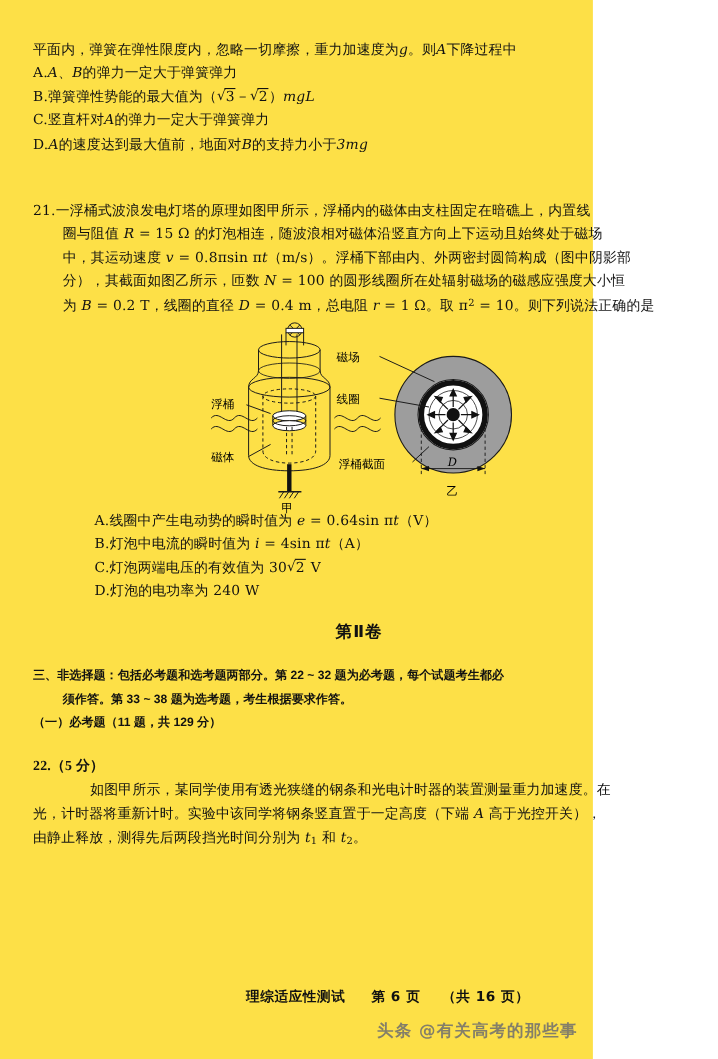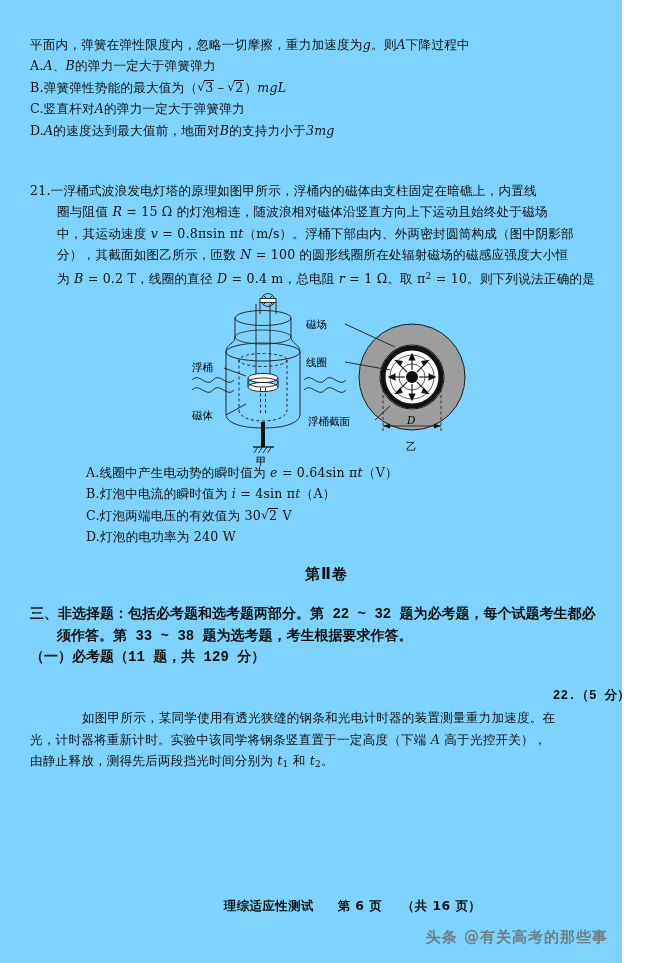--- a/index.html
+++ b/index.html
@@ -12,23 +12,23 @@
     width: 653px;
     height: 963px;
     position: relative;
     font-family: "DejaVu Serif", "Liberation Serif", serif;
     color: #111111;
     overflow: hidden;
   }
   .page {
     position: absolute;
     left: 0; top: 0;
-    width: 622px;
+    width: 539px;
     height: 963px;
-    background: #7dd3fc;
+    background: #fde047;
   }
   .body-text {
     position: absolute;
     left: 30px;
     top: 34px;
     width: 600px;
   }
   .line {
     font-size: 12.6px;
     line-height: 21.4px;
@@ -90,24 +90,24 @@
     font-family: "DejaVu Sans", "Liberation Sans", sans-serif;
     letter-spacing: 1px;
   }
   .sec-block {
     position: absolute;
     left: 30px;
     top: 604px;
     width: 600px;
   }
   .sec-line {
-    font-size: 14px;
+    font-size: 11px;
     line-height: 21.5px;
     font-weight: bold;
-    font-family: Liberation Mono, monospace;
+    font-family: Liberation Sans, sans-serif;
     white-space: nowrap;
   }
 
   .q22-block {
     position: absolute;
     left: 30px;
     top: 686px;
     width: 600px;
   }
 
@@ -318,21 +318,21 @@
 
   <div class="vol-heading">第Ⅱ卷</div>
 
   <div class="sec-block">
     <div class="sec-line">三、非选择题：包括必考题和选考题两部分。第 22 ~ 32 题为必考题，每个试题考生都必</div>
     <div class="sec-line indent1">须作答。第 33 ~ 38 题为选考题，考生根据要求作答。</div>
     <div class="sec-line">（一）必考题（11 题，共 129 分）</div>
   </div>
 
   <div class="q22-block">
-    <div class="line" style="font-weight:bold;font-family:Liberation Mono, monospace;text-align:right;">22.（5 分）</div>
+    <div class="line" style="font-weight:bold;font-family:Liberation Serif, serif;">22.（5 分）</div>
     <div class="line para-indent">如图甲所示，某同学使用有透光狭缝的钢条和光电计时器的装置测量重力加速度。在</div>
     <div class="line">
       <span>光，计时器将重新计时。实验中该同学将钢条竖直置于一定高度（下端 </span><i class="it">A</i><span> 高于光控开关），</span>
     </div>
     <div class="line">
       <span>由静止释放，测得先后两段挡光时间分别为 </span><i class="it">t</i><span class="sub">1</span><span> 和 </span><i class="it">t</i><span class="sub">2</span><span>。</span>
     </div>
   </div>
 
   <div class="footer">

